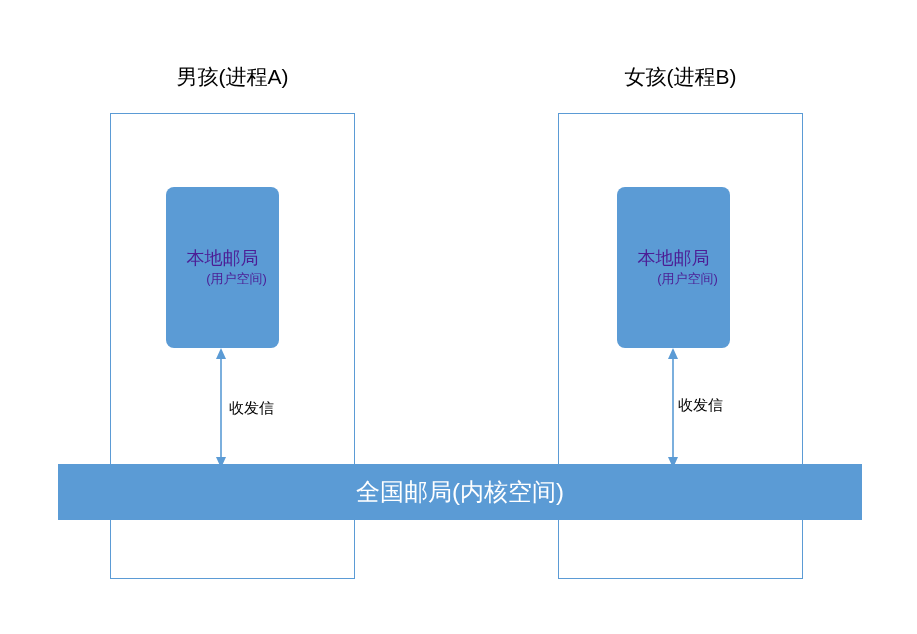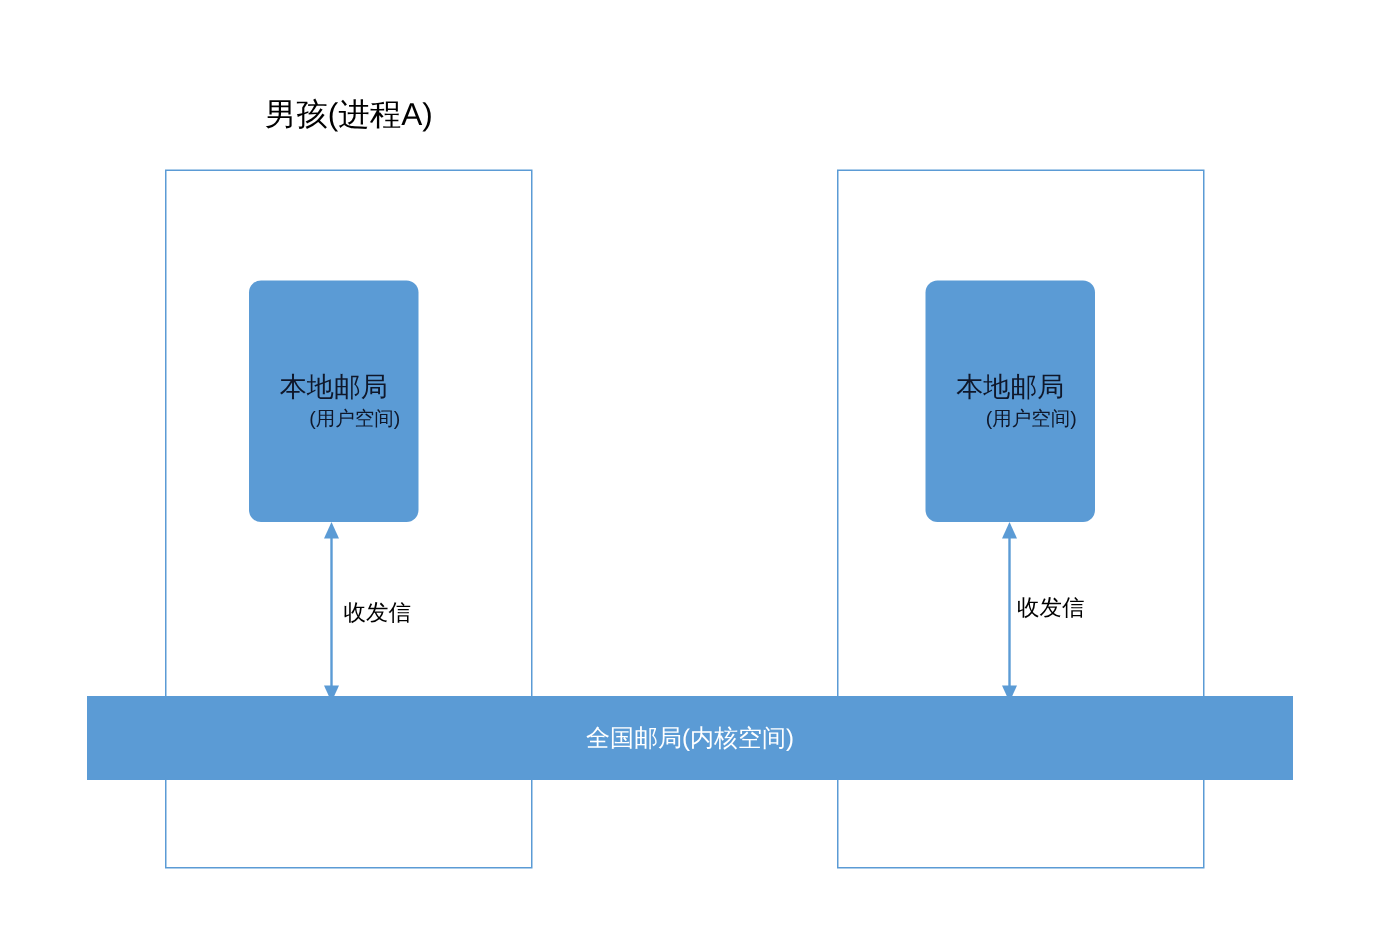--- a/index.html
+++ b/index.html
@@ -34,39 +34,39 @@
   }
   .local-box {
     position: absolute;
     background: #5b9bd5;
     border-radius: 8px;
     box-sizing: border-box;
     display: flex;
     flex-direction: column;
     align-items: center;
     justify-content: center;
-    color: #0f172a;
+    color: #4c1d95;
   }
   .local-box .l1 {
     font-size: 18px;
     line-height: 1.3;
   }
   .local-box .l2 {
     font-size: 13px;
     line-height: 1.4;
     margin-left: 28px;
   }
   .kernel-bar {
     position: absolute;
     background: #5b9bd5;
     display: flex;
     align-items: center;
     justify-content: center;
     color: #ffffff;
-    font-size: 16px;
+    font-size: 24px;
     text-align: center;
   }
   .arrow-svg {
     position: absolute;
     overflow: visible;
   }
   .arrow-label {
     position: absolute;
     font-size: 15px;
     color: #000000;
@@ -89,20 +89,21 @@
   </div>
 
   <svg class="arrow-svg" style="left:205px; top:348px; width:32px; height:120px;" viewBox="0 0 32 120">
     <line x1="16" y1="10" x2="16" y2="110" stroke="#5b9bd5" stroke-width="1.6"></line>
     <polygon points="16,0 11,11 21,11" fill="#5b9bd5"></polygon>
     <polygon points="16,120 11,109 21,109" fill="#5b9bd5"></polygon>
   </svg>
 
   <div class="arrow-label" style="left:229px; top:399px; width:70px;">收发信</div>
 
+  <div class="title" style="left:558px; top:66px; width:245px;">女孩(进程B)</div>
 
   <div class="process-box" style="left:558px; top:113px; width:245px; height:466px;"></div>
 
   <div class="local-box" style="left:617px; top:187px; width:113px; height:161px;">
     <div class="l1">本地邮局</div>
     <div class="l2">(用户空间)</div>
   </div>
 
   <svg class="arrow-svg" style="left:657px; top:348px; width:32px; height:120px;" viewBox="0 0 32 120">
     <line x1="16" y1="10" x2="16" y2="110" stroke="#5b9bd5" stroke-width="1.6"></line>

